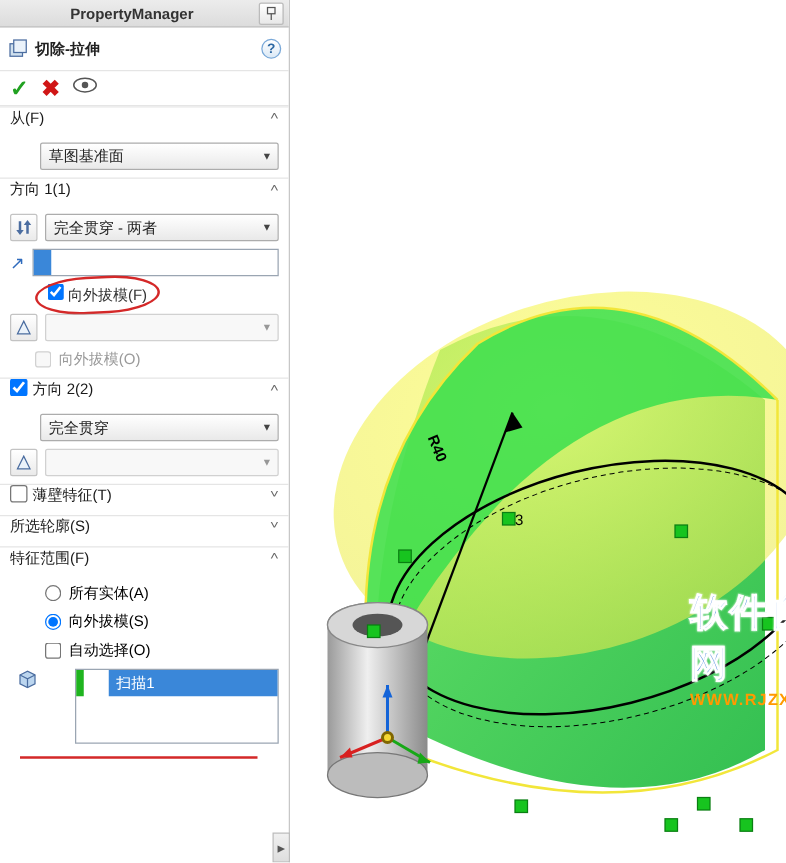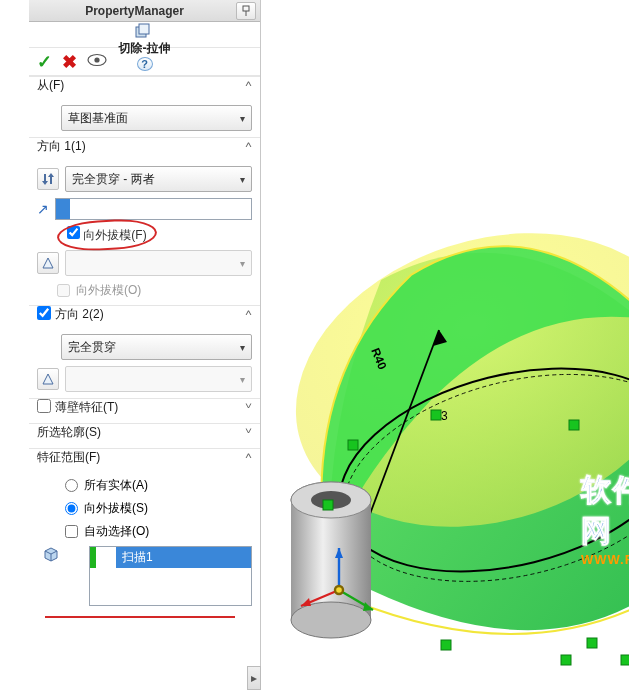--- a/index.html
+++ b/index.html
@@ -1,40 +1,40 @@
 <!DOCTYPE html>
 <html><head>
 <meta charset="utf-8">
 <style>
   * { box-sizing: border-box; margin: 0; padding: 0; font-family: "Microsoft YaHei", "Segoe UI", Tahoma, sans-serif; font-size: 12px; }
   html, body { height: 100%; }
   body { width: 629px; height: 690px; display: flex; background: #fff; overflow: hidden; }
 
   
-  .pm { width: 232px; height: 100%; background: #fff; border-right: 1px solid #c7c7c7; display: flex; flex-direction: column; position: relative; margin-left: 29px; }
+  .pm { width: 232px; height: 100%; background: #fff; border-right: 1px solid #c7c7c7; display: flex; flex-direction: column; position: relative; }
   .pm-titlebar { height: 22px; background: linear-gradient(#ececec,#dcdcdc); border-bottom: 1px solid #b8b8b8; display: flex; align-items: center; padding: 0 4px; }
   .pm-title { flex: 1; text-align: center; font-weight: bold; color: #333; }
   .pm-pin { width: 20px; height: 18px; display: flex; align-items: center; justify-content: center; color: #666; border: 1px solid #bbb; border-radius: 2px; background: linear-gradient(#fff,#e8e8e8); }
-  .pm-feature { height: 26px; display: flex; align-items: center; padding: 0 6px; border-bottom: 1px solid #e5e5e5; flex-direction: column; }
+  .pm-feature { height: 26px; display: flex; align-items: center; padding: 17px 6px; border-bottom: 1px solid #e5e5e5; }
   .feature-icon { width: 18px; height: 18px; display: inline-flex; align-items: center; justify-content: center; margin-right: 4px; }
   .feature-title { flex: 1; font-weight: bold; color: #222; }
   .help-icon { width: 16px; height: 16px; border: 1px solid #79a8d8; border-radius: 50%; color: #2a66a2; display: inline-flex; align-items: center; justify-content: center; font-weight: bold; font-size: 11px; background: linear-gradient(#fff,#dbe9f6); }
   .pm-commit { height: 28px; display: flex; align-items: center; gap: 10px; padding: 0 8px; border-bottom: 1px solid #e5e5e5; }
   .ok-icon { color: #21a121; font-size: 18px; font-weight: bold; }
   .cancel-icon { color: #d01616; font-size: 18px; font-weight: bold; }
   .preview-icon { color: #444; font-size: 16px; }
 
   .pm-body { flex: 1; overflow: auto; padding-bottom: 24px; }
   .section { border-top: 1px solid #e5e5e5; }
   .section-header { height: 24px; display: flex; align-items: flex-start; padding: 0 8px; cursor: pointer; }
   .sh-check { width: 14px; height: 14px; margin-right: 4px; }
   .sh-label { flex: 1; color: #1a1a1a; }
   .sh-caret { color: #666; font-size: 12px; transform: scaleY(0.8); }
   .section-content { padding: 4px 8px 6px 8px; display: flex; flex-direction: column; gap: 6px; }
-  .dropdown { height: 22px; border: 1px solid #acacac; border-radius: 2px; background: linear-gradient(#fff,#e9e9e9); display: flex; align-items: center; padding: 12px 6px; position: relative; gap: 28px; }
+  .dropdown { height: 22px; border: 1px solid #acacac; border-radius: 2px; background: linear-gradient(#fff,#e9e9e9); display: flex; align-items: center; padding: 0 6px; position: relative; gap: 28px; }
   .dropdown .dd-value { flex: 1; color: #222; }
   .dropdown .dd-arrow { color: #444; font-size: 10px; }
   .dropdown.disabled { opacity: .55; background: #f3f3f3; }
   .row { display: flex; align-items: center; gap: 6px; }
   .icon-btn { width: 22px; height: 22px; border: 1px solid #c3c3c3; border-radius: 2px; background: linear-gradient(#fff,#eaeaea); display: inline-flex; align-items: center; justify-content: center; color: #4b6da0; font-size: 13px; }
   .blue-arrow { color: #2f6bbd; font-size: 14px; }
   .text-input { flex: 1; height: 22px; border: 1px solid #9aa5b2; background: #fff; display: flex; align-items: center; }
   .text-input .sel { width: 14px; height: 100%; background: #3a87d9; }
   .text-input input { border: none; outline: none; flex: 1; padding: 0 4px; font-size: 12px; background: transparent; }
   .checkbox-row { display: flex; align-items: center; gap: 6px; padding-left: 20px; color: #333; }

